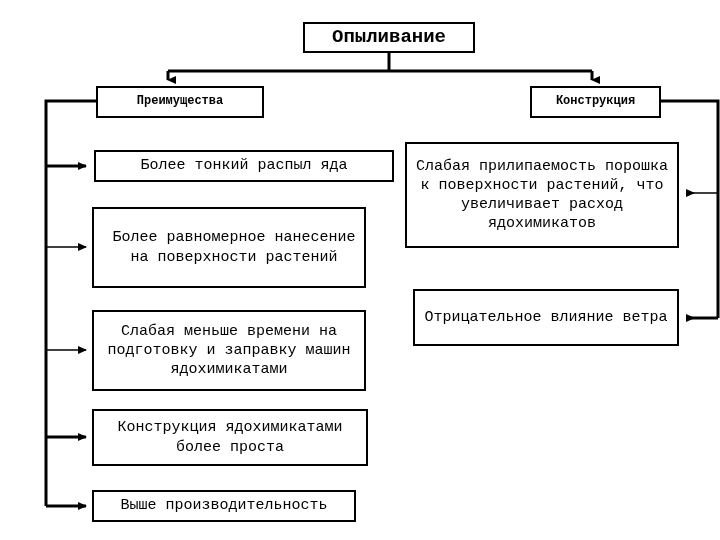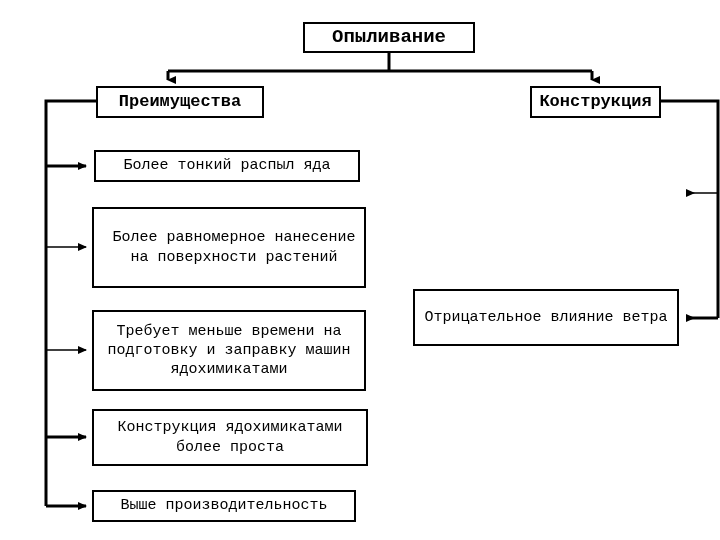--- a/index.html
+++ b/index.html
@@ -40,21 +40,21 @@
   }
   .node span {
     display: block;
     width: 100%;
   }
   .title-node {
     font-size: 19px;
     font-weight: 700;
   }
   .branch-node {
-    font-size: 17px;
+    font-size: 12px;
     font-weight: 700;
   }
   .leaf-node {
     font-size: 15px;
     font-weight: 400;
   }
 </style>
 </head>
 <body>
 
@@ -103,38 +103,41 @@
   </div>
 
   <div class="node branch-node" style="left:76px; top:86px; width:168px; height:32px;">
     <span>Преимущества</span>
   </div>
 
   <div class="node branch-node" style="left:510px; top:86px; width:131px; height:32px;">
     <span>Конструкция</span>
   </div>
 
-  <div class="node leaf-node" style="left:74px; top:150px; width:266px; height:32px;">
+  <div class="node leaf-node" style="left:74px; top:150px; width:300px; height:32px;">
     <span>Более тонкий распыл яда</span>
   </div>
 
   <div class="node leaf-node" style="left:72px; top:207px; width:274px; height:81px;padding-left:16px;">
     <span>Более равномерное нанесение на поверхности растений</span>
   </div>
 
   <div class="node leaf-node" style="left:72px; top:310px; width:274px; height:81px;">
-    <span>Требует меньше времени на подготовку и заправку машин ядохимикатами</span>
+    <span>Слабая меньше времени на подготовку и заправку машин ядохимикатами</span>
   </div>
 
   <div class="node leaf-node" style="left:72px; top:409px; width:276px; height:57px;">
     <span>Конструкция ядохимикатами более проста</span>
   </div>
 
   <div class="node leaf-node" style="left:72px; top:490px; width:264px; height:32px;">
     <span>Выше производительность</span>
   </div>
 
+  <div class="node leaf-node" style="left:385px; top:142px; width:274px; height:106px;">
+    <span>Слабая прилипаемость порошка к поверхности растений, что увеличивает расход ядохимикатов</span>
+  </div>
 
   <div class="node leaf-node" style="left:393px; top:289px; width:266px; height:57px;">
     <span>Отрицательное влияние ветра</span>
   </div>
 
 </div>
 
 </body></html>

